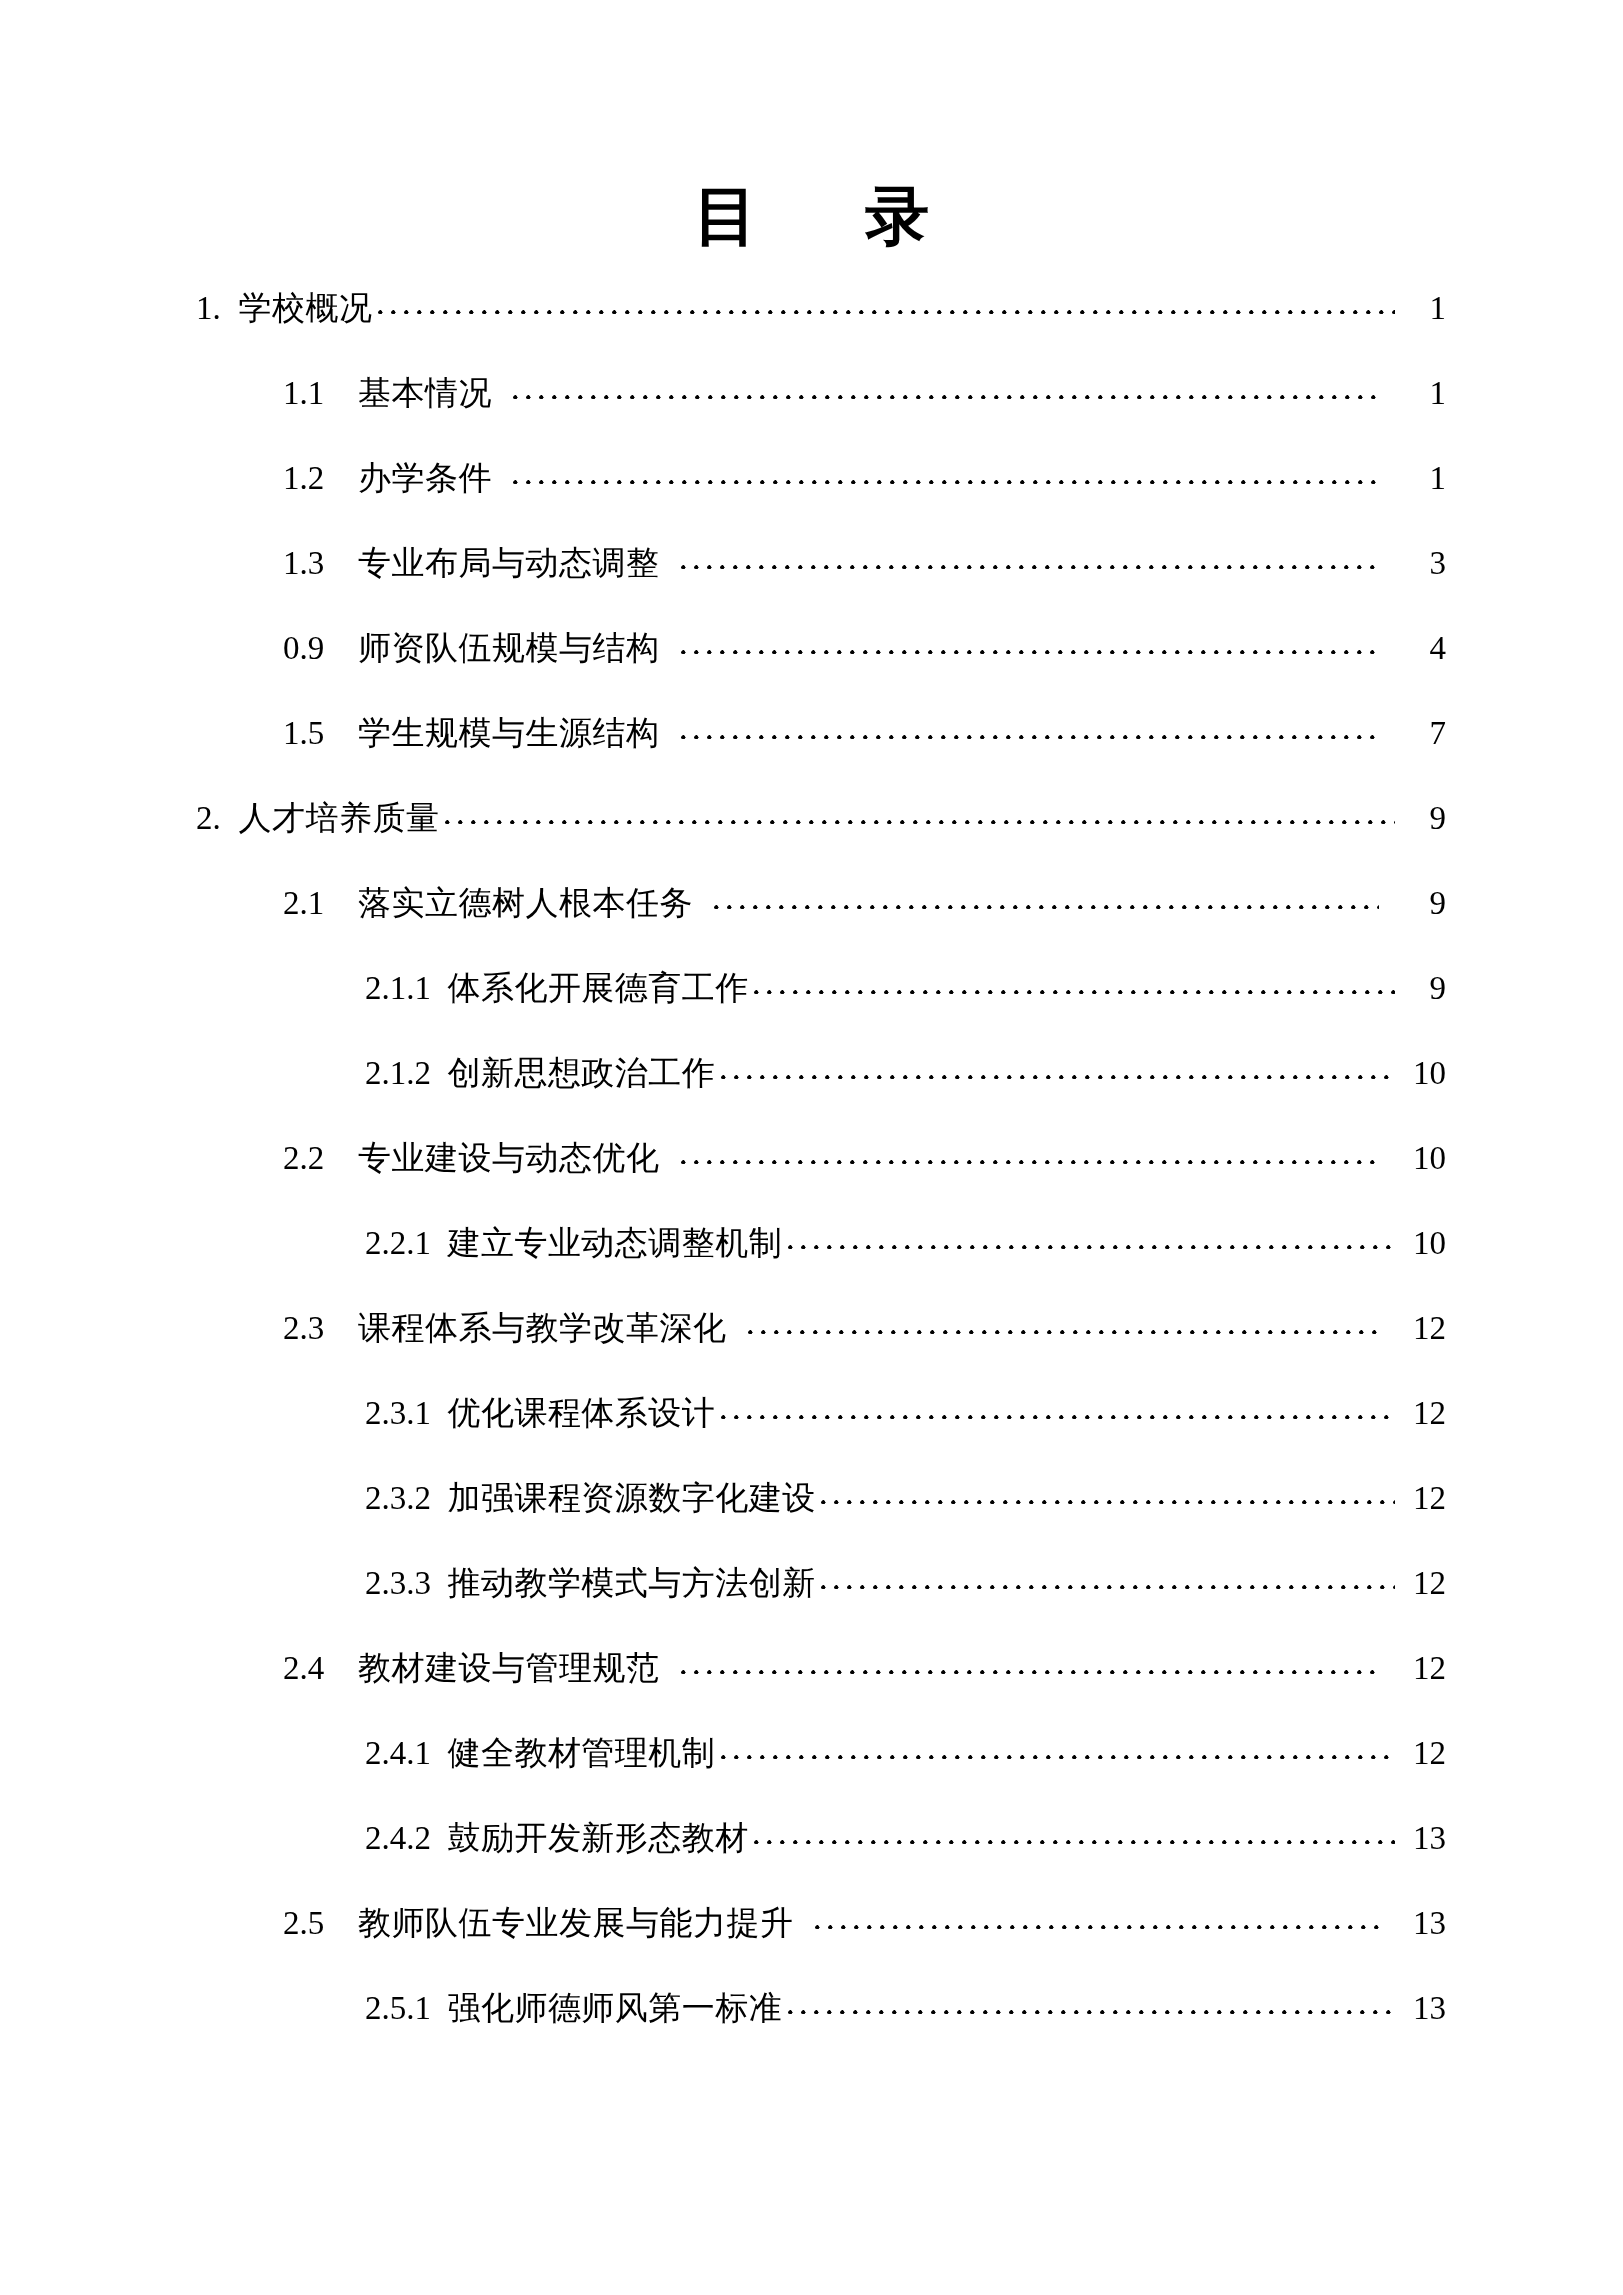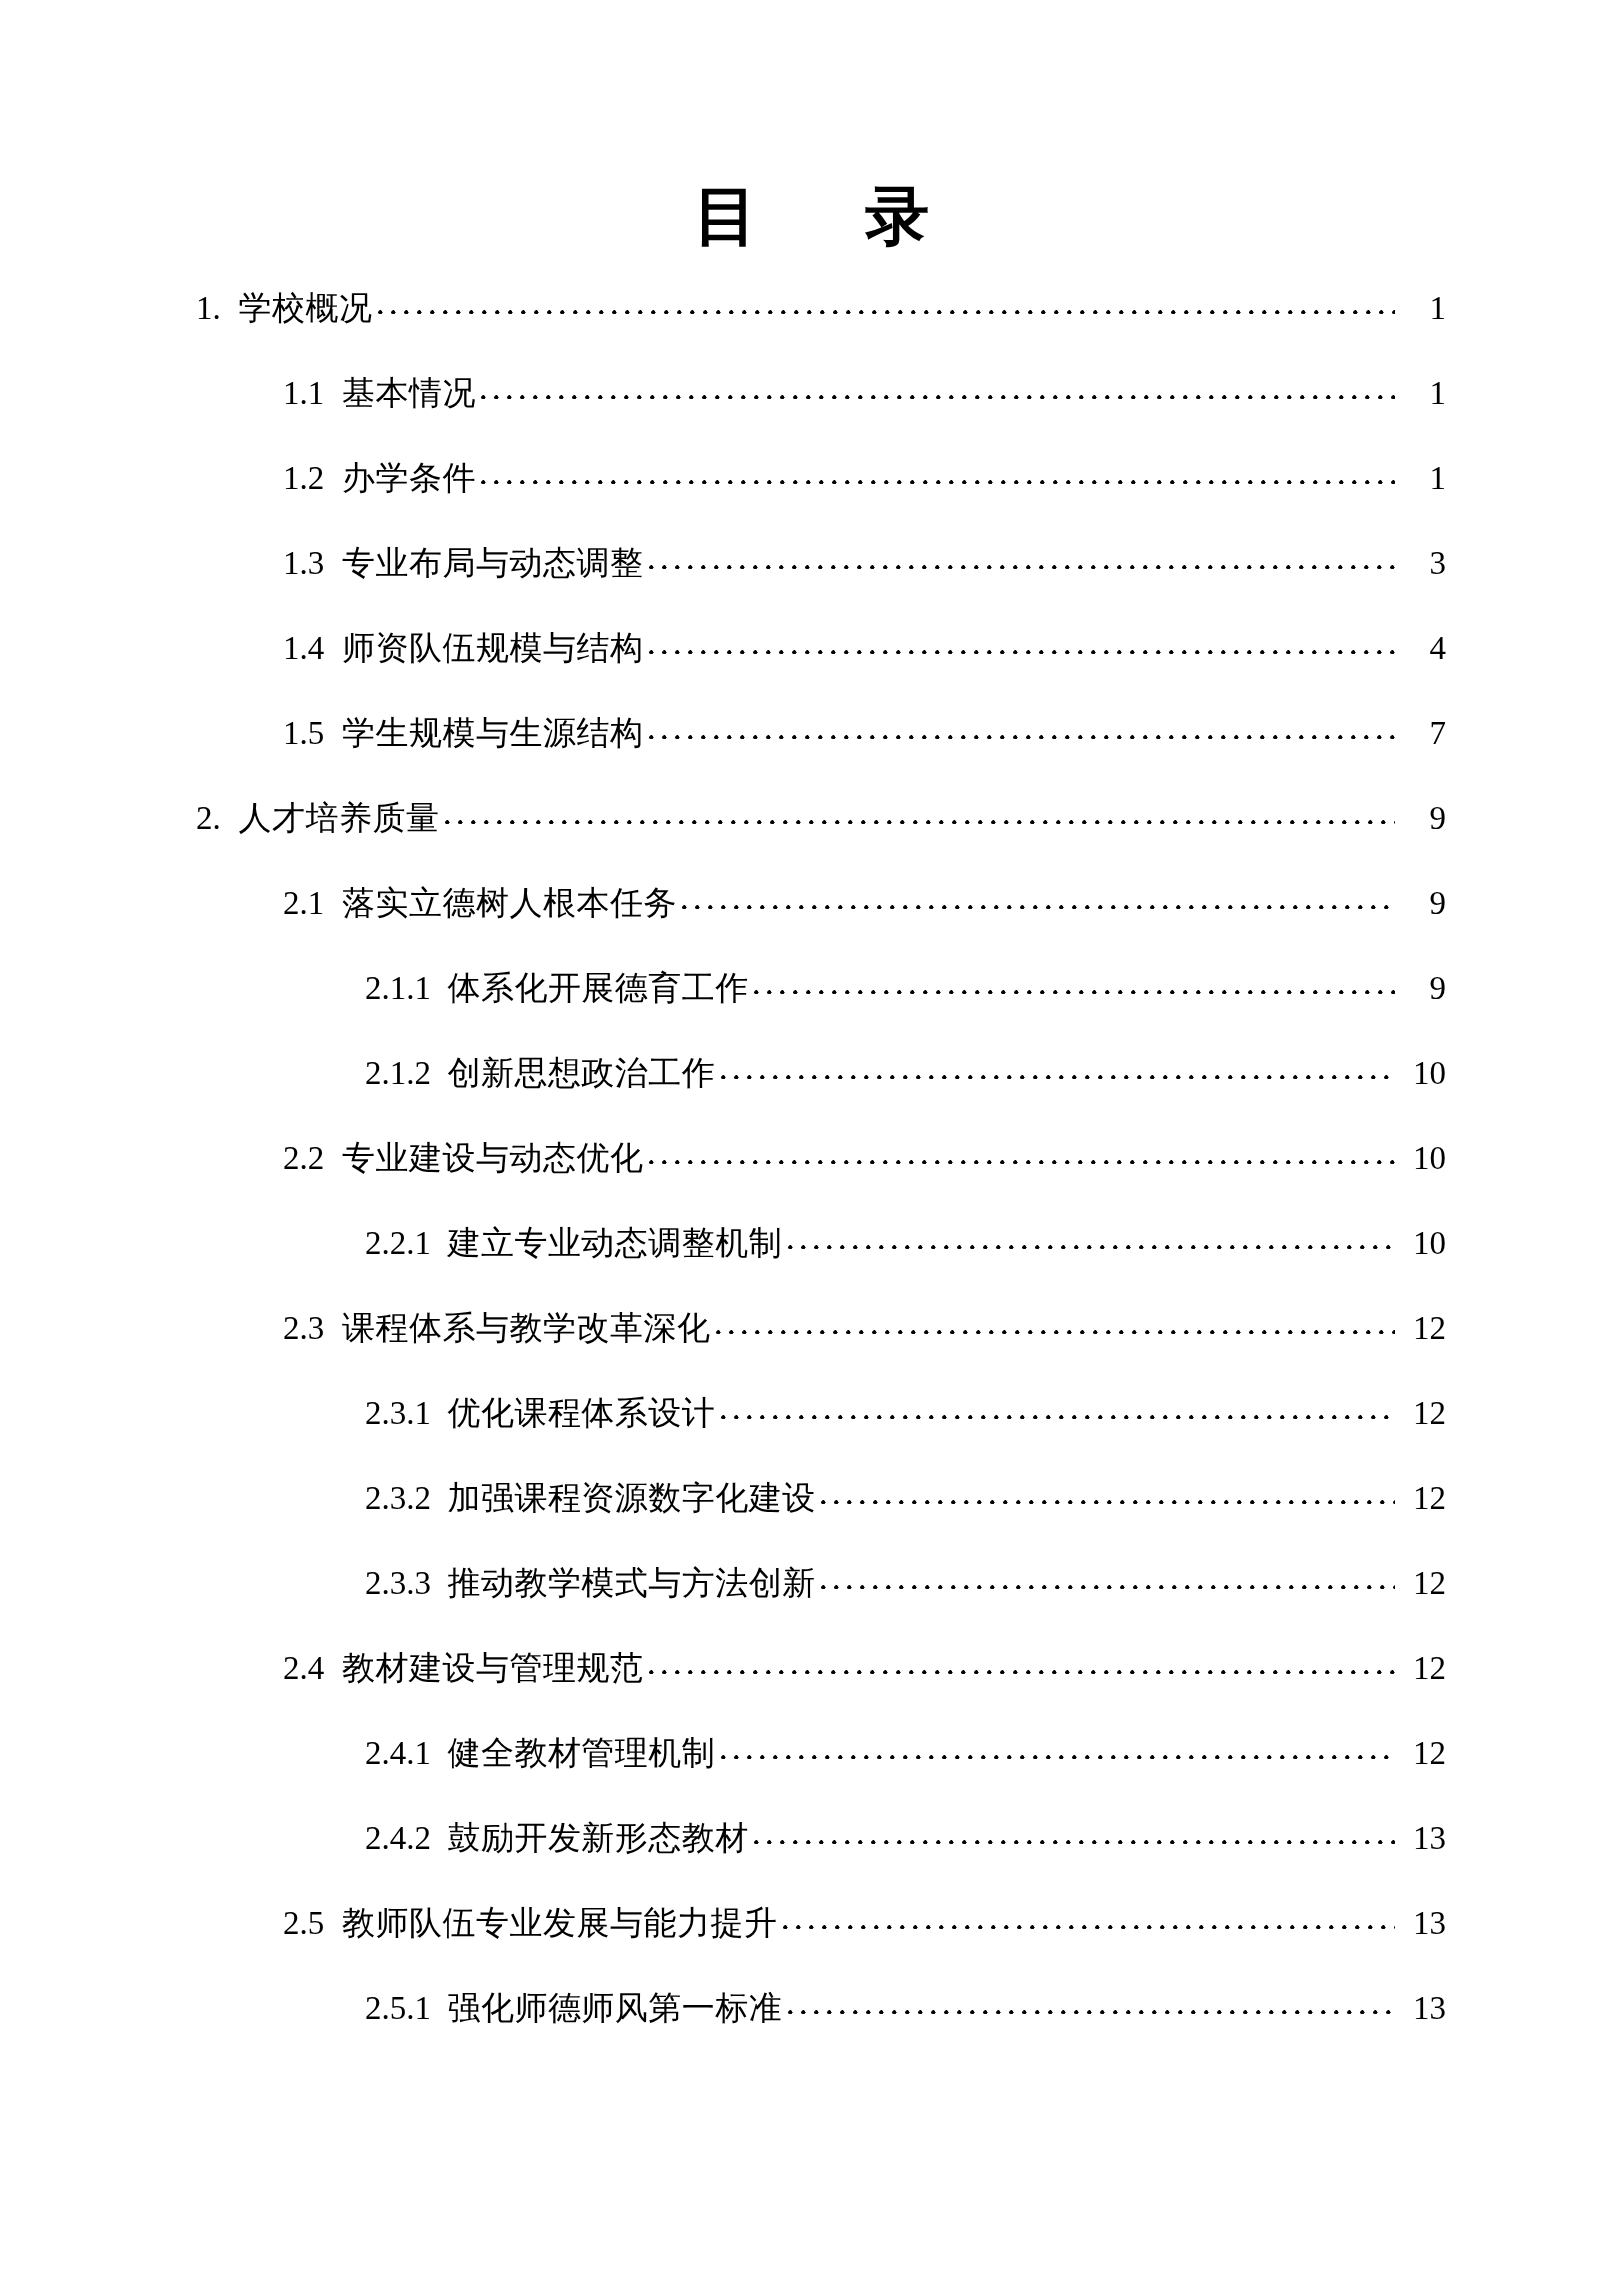--- a/index.html
+++ b/index.html
@@ -46,21 +46,21 @@
     display: flex;
     align-items: baseline;
     width: 1623px;
     box-sizing: border-box;
     padding-right: 177px;
     font-size: 33px;
     line-height: 1.0;
     white-space: nowrap;
   }
   .toc-entry.lvl1 { padding-left: 196px; margin-bottom: 46px; }
-  .toc-entry.lvl2 { padding-left: 283px; margin-bottom: 46px; }
+  .toc-entry.lvl2 { padding-left: 283px; margin-bottom: 46px; gap: 16px; }
   .toc-entry.lvl3 { padding-left: 365px; margin-bottom: 46px; }
 
   .entry-num {
     flex: 0 0 auto;
     font-family: "Liberation Serif", "DejaVu Serif", serif;
   }
   .lvl1 .entry-num { margin-right: 17.7px; }
   .lvl2 .entry-num { margin-right: 17.7px; }
   .lvl3 .entry-num { margin-right: 16.4px; text-align: right; }
 
@@ -124,21 +124,21 @@
         <span class="leader"></span>
         <span class="entry-page">1</span>
       </div>
       <div class="toc-entry lvl2">
         <span class="entry-num">1.3</span>
         <span class="entry-text">专业布局与动态调整</span>
         <span class="leader"></span>
         <span class="entry-page">3</span>
       </div>
       <div class="toc-entry lvl2">
-        <span class="entry-num">1.4</span>
+        <span class="entry-num">0.9</span>
         <span class="entry-text">师资队伍规模与结构</span>
         <span class="leader"></span>
         <span class="entry-page">4</span>
       </div>
       <div class="toc-entry lvl2">
         <span class="entry-num">1.5</span>
         <span class="entry-text">学生规模与生源结构</span>
         <span class="leader"></span>
         <span class="entry-page">7</span>
       </div>

